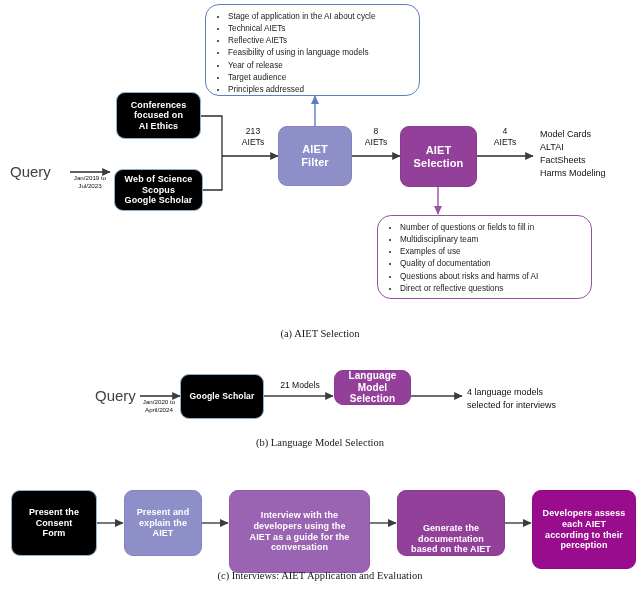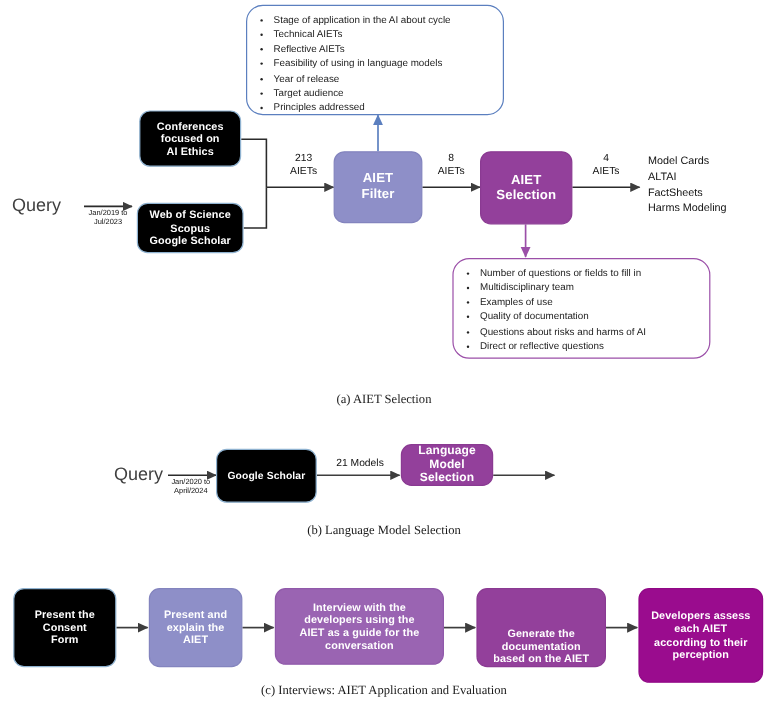--- a/index.html
+++ b/index.html
@@ -169,36 +169,38 @@
   </div>
 
   <div class="abs arrowlabel" style="left:271px;top:380px;width:58px;">21 Models</div>
 
   <div class="abs pbox violet" style="left:334px;top:370px;width:77px;height:35px;font-size:10px;">
     <span style="white-space:pre-line">Language
 Model
 Selection</span>
   </div>
 
+  <div class="abs plain" style="left:467px;top:386px;width:150px;">4 language models
+selected for interviews</div>
 
   <div class="abs pbox blue" style="left:11px;top:490px;width:86px;height:66px;font-size:9px;">
     <span style="white-space:pre-line">Present the
 Consent
 Form</span>
   </div>
 
   <div class="abs caption" style="top:437px;">(b)  Language Model Selection</div>
 
   <div class="abs pbox indigo" style="left:124px;top:490px;width:78px;height:66px;font-size:9px;">
     <span style="white-space:pre-line">Present and
 explain the
 AIET</span>
   </div>
 
-  <div class="abs pbox mauve" style="left:229px;top:490px;width:141px;height:64px;font-size:9px;">
+  <div class="abs pbox mauve" style="left:229px;top:490px;width:141px;height:83px;font-size:9px;">
     <span style="white-space:pre-line">Interview with the
 developers using the
 AIET as a guide for the
 conversation</span>
   </div>
 
   <div class="abs pbox violet" style="left:397px;top:490px;width:108px;height:66px;font-size:9px;align-items:flex-end;">
     <span style="white-space:pre-line">Generate the
 documentation
 based on the AIET</span>

